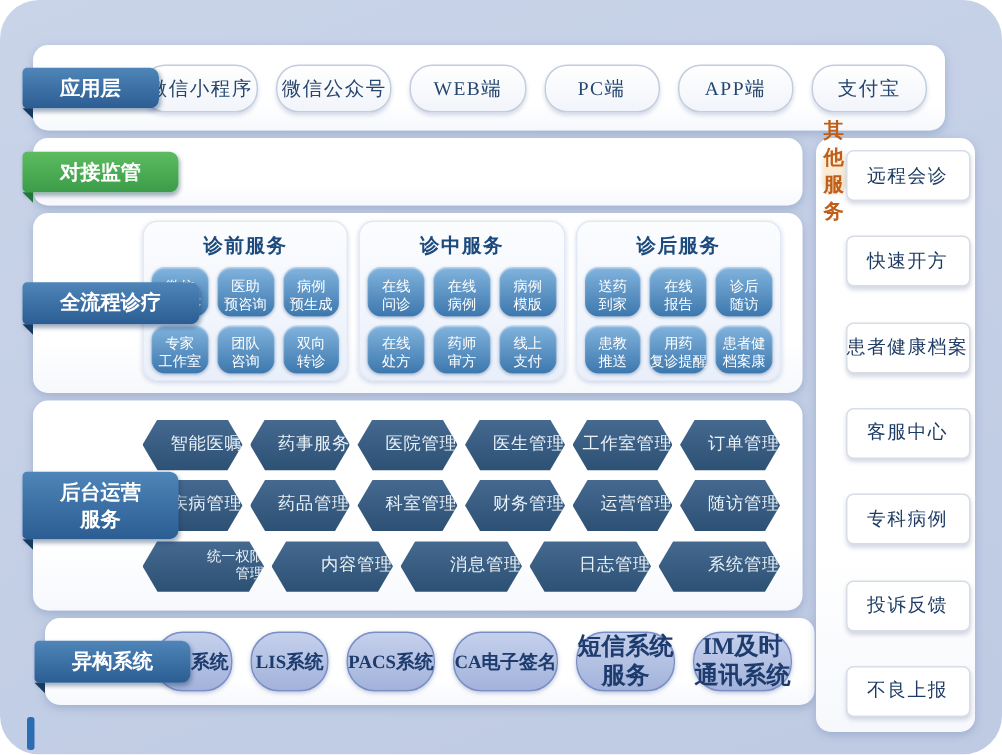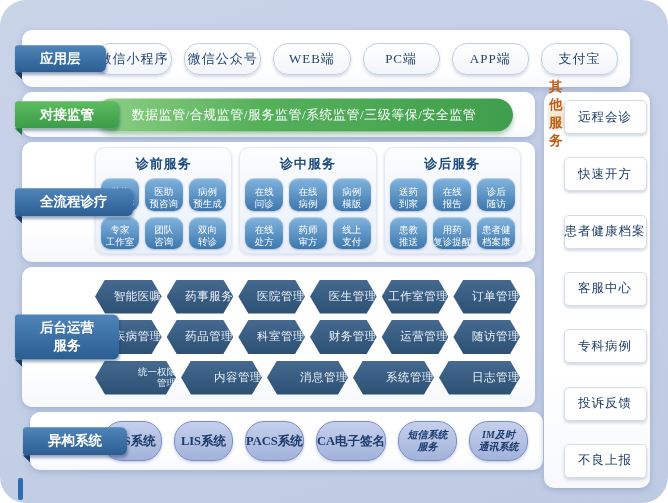--- a/index.html
+++ b/index.html
@@ -22,21 +22,21 @@
   .proc-grid{display:grid;grid-template-columns:repeat(3,1fr);gap:6px;flex:1;}
   .proc-btn{border-radius:9px;background:linear-gradient(180deg,#82b4de,#3c77ad);box-shadow:inset 0 1px 1px rgba(255,255,255,.45),0 1px 2px rgba(60,90,130,.35);color:#fff;display:flex;flex-direction:column;align-items:center;justify-content:flex-end;font-size:9.5px;line-height:1.25;text-align:center;white-space:nowrap;}
   
   .hex-rows{position:absolute;left:73px;right:15px;top:6px;bottom:6px;display:flex;flex-direction:column;justify-content:space-evenly;}
   .hex-row{display:flex;gap:5px;}
   .hex{flex:1;height:34px;display:flex;flex-direction:column;align-items:flex-end;justify-content:center;background:linear-gradient(180deg,#45698f,#2d5174);color:#e9f1f8;font-size:11.5px;letter-spacing:.5px;line-height:1.15;text-align:center;white-space:nowrap;clip-path:polygon(10px 0,calc(100% - 10px) 0,100% 50%,calc(100% - 10px) 100%,10px 100%,0 50%);}
   .hex.multi{font-size:9.5px;letter-spacing:0;}
   
   .hetero-list{position:absolute;left:73px;right:15px;top:50%;transform:translateY(-50%);display:flex;gap:12px;}
   .hetero-pill{flex:1;height:38px;display:flex;flex-direction:column;align-items:center;justify-content:center;background:linear-gradient(180deg,#c5d0ec,#a2b2da);border:1px solid #7a8ec5;border-radius:19px;color:#1d3b6d;font-weight:bold;font-size:12.5px;line-height:1.2;text-align:center;box-shadow:0 1px 3px rgba(120,140,185,.5);white-space:nowrap;}
-  .hetero-pill.multi{font-size:10px;font-style:italic;}
+  .hetero-pill.multi{font-size:16px;}
   
   .other-panel{display:flex;flex-direction:row;padding:8px 5px 10px;}
   .other-header{height:28px;border-radius:8px;display:flex;align-items:center;justify-content:center;background:linear-gradient(180deg,#fdf5e8,#f5e1c2);box-shadow:0 1px 3px rgba(185,150,105,.45);color:#c05e17;font-weight:bold;font-size:13.5px;letter-spacing:1px;}
   .other-list{flex:1;display:flex;flex-direction:column;justify-content:space-between;}
   .other-box{height:32px;display:flex;align-items:center;justify-content:center;background:#ffffff;border:1px solid #d8dde5;border-radius:5px;box-shadow:0 2px 3px rgba(150,160,190,.4);color:#1d3b64;font-size:12.5px;letter-spacing:1px;white-space:nowrap;}
   .deco-bar{position:absolute;left:18px;bottom:3px;width:5px;height:22px;background:#2c6cb3;border-radius:2px;}
 </style>
 </head>
 <body>
 
@@ -65,21 +65,20 @@
         <div class="app-pill">
           <div>支付宝</div>
         </div>
       </div>
   </div>
 
   <div class="panel" style="left:22px;top:92px;width:513px;height:45px;">
     <div class="ribbon green">
         <div>对接监管</div>
       </div>
-    <div class="green-bar">数据监管/合规监管/服务监管/系统监管/三级等保/安全监管</div>
   </div>
 
   <div class="panel" style="left:22px;top:142px;width:513px;height:120px;">
     <div class="ribbon">
         <div>全流程诊疗</div>
       </div>
     <div class="proc-wrap">
         <div class="proc-col">
           <div class="proc-title">诊前服务</div>
           <div class="proc-grid">
@@ -221,24 +220,24 @@
             <div>统一权限</div>
             <div>管理</div>
           </div>
           <div class="hex">
             <div>内容管理</div>
           </div>
           <div class="hex">
             <div>消息管理</div>
           </div>
           <div class="hex">
+            <div>日志管理</div>
+          </div>
+          <div class="hex">
             <div>系统管理</div>
-          </div>
-          <div class="hex">
-            <div>日志管理</div>
           </div>
         </div>
       </div>
   </div>
 
   <div class="panel" style="left:30px;top:412px;width:513px;height:58px;">
     <div class="ribbon">
         <div>异构系统</div>
       </div>
     <div class="hetero-list">

